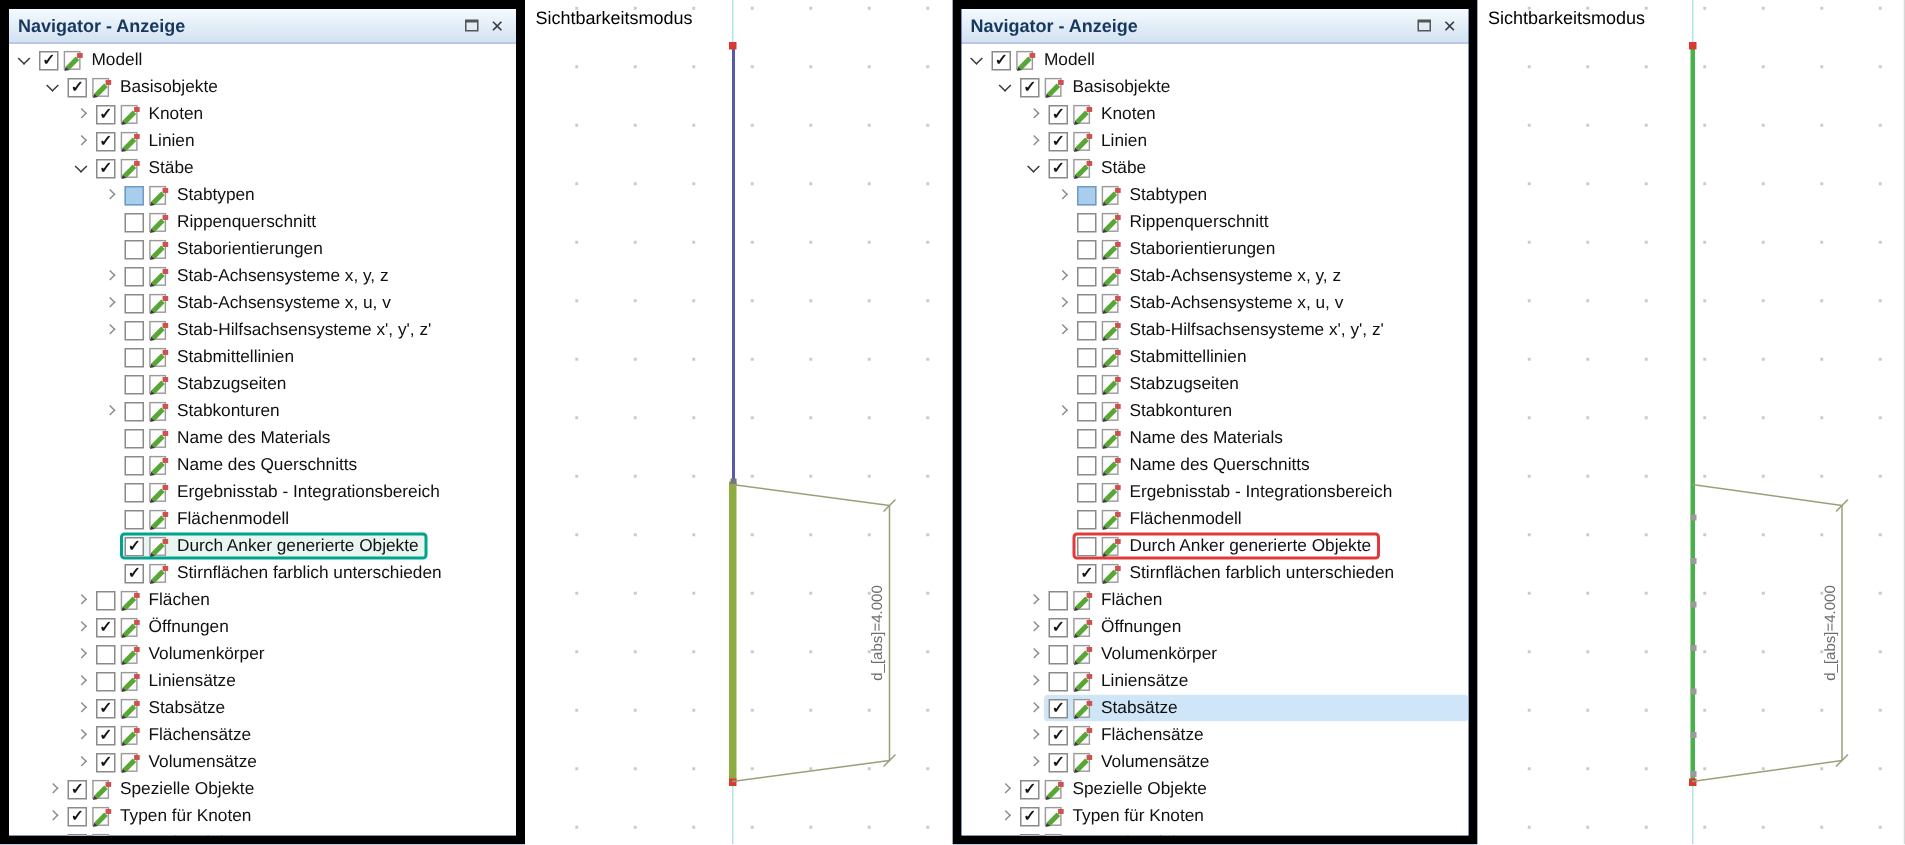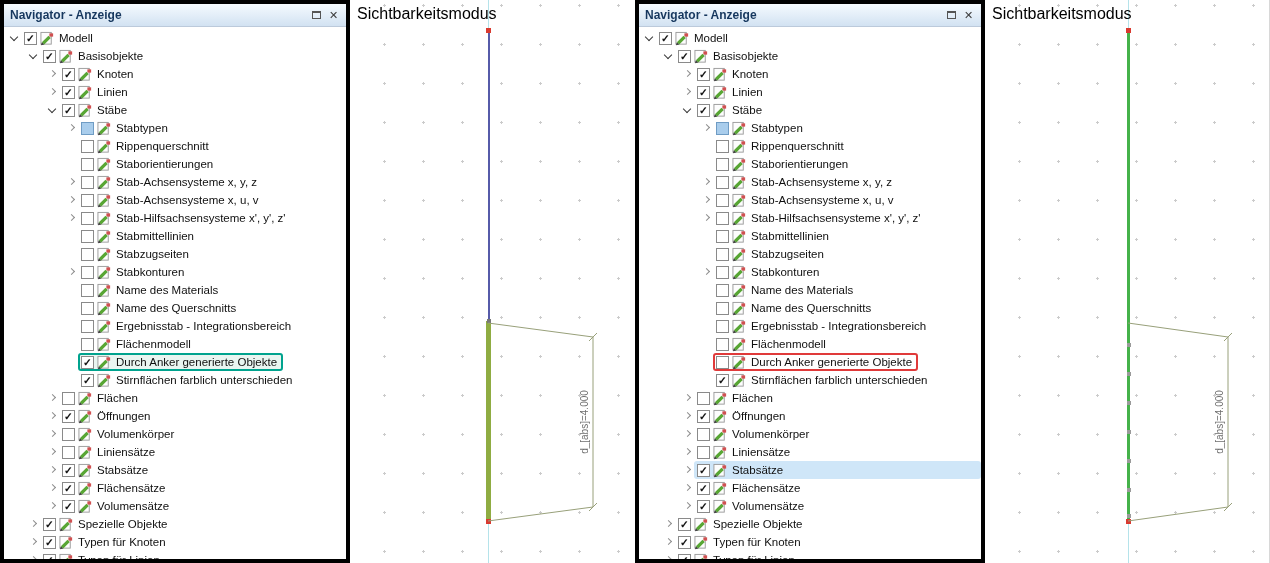--- a/index.html
+++ b/index.html
@@ -1,21 +1,21 @@
 <!DOCTYPE html>
 <html><head>
 <meta charset="utf-8">
 <style>
   html,body{margin:0;padding:0;background:#fff;}
   body{font-family:"Liberation Sans",sans-serif;}
   .app{display:flex;width:1270px;height:563px;overflow:hidden;background:#fff;border-right:1px solid #d8d8d8;box-sizing:border-box;}
   .half{display:flex;width:635px;height:563px;flex:0 0 auto;}
 
   
-  .nav{width:350px;min-width:350px;height:100%;border:4px solid #000000;box-sizing:border-box;display:flex;flex-direction:column;background:#1d4ed8;}
+  .nav{width:350px;min-width:350px;height:100%;border:6px solid #000000;box-sizing:border-box;display:flex;flex-direction:column;background:#1d4ed8;}
   .titlebar{height:22px;min-height:22px;display:flex;align-items:center;padding:0 4px 0 6px;background:linear-gradient(#f5fafe,#d2e2f2);border-bottom:1px solid #bccadb;}
   .titlebar .title{flex:1;font-size:12px;font-weight:bold;color:#16375e;}
   .tb-btn{width:17px;height:17px;display:flex;align-items:center;justify-content:center;font-size:11px;color:#3c3c3c;cursor:default;}
   .float-glyph{width:9px;height:8px;border:1px solid #555;border-top:2px solid #555;display:inline-block;box-sizing:border-box;}
   .tree{flex:1;overflow:hidden;padding-top:2px;background:#fff;}
 
   
   .row{height:18px;display:flex;align-items:center;font-size:11.5px;color:#101010;white-space:nowrap;box-sizing:border-box;}
   .arrow{width:14px;min-width:14px;height:14px;position:relative;display:inline-block;}
   .arrow.collapsed::before{content:"";position:absolute;left:4px;top:4px;width:4px;height:4px;border-right:1.4px solid #8d8d8d;border-bottom:1.4px solid #8d8d8d;transform:rotate(-45deg);}
@@ -24,21 +24,21 @@
   .row.selected .row-content{background:#cfe6f8;flex:1;}
   .checkbox{width:13px;height:13px;min-width:13px;box-sizing:border-box;border:1px solid #8a8a8a;background:#fff;font-size:10.5px;line-height:10px;display:flex;align-items:center;justify-content:center;color:#141414;font-weight:bold;}
   .checkbox.partial{background:#a9cdec;border-color:#6f9cc4;}
   .obj-icon{width:15px;height:15px;min-width:15px;}
   .label{padding-left:1px;}
 
   
   .viewport{position:relative;width:285px;min-width:285px;height:100%;background:#fff;overflow:hidden;
     background-image:radial-gradient(circle,#cbcbcb 1px,rgba(0,0,0,0) 1.15px);
     background-size:39px 39px;background-position:15px 25px;}
-  .vp-title{position:absolute;top:5px;left:7px;font-size:16px;color:#000;z-index:3;text-align:center;}
+  .vp-title{position:absolute;top:5px;left:7px;font-size:12px;color:#000;z-index:3;text-align:center;}
   .vp-canvas{position:absolute;left:0;top:0;right:0;bottom:0;}
   .guide{position:absolute;top:0;bottom:0;width:1px;background:#b5e3ea;}
   .segment{position:absolute;}
   .node{position:absolute;}
   .dim-svg{position:absolute;left:0;top:0;width:100%;height:100%;}
 </style>
 </head>
 <body>
 
 <div class="app">

